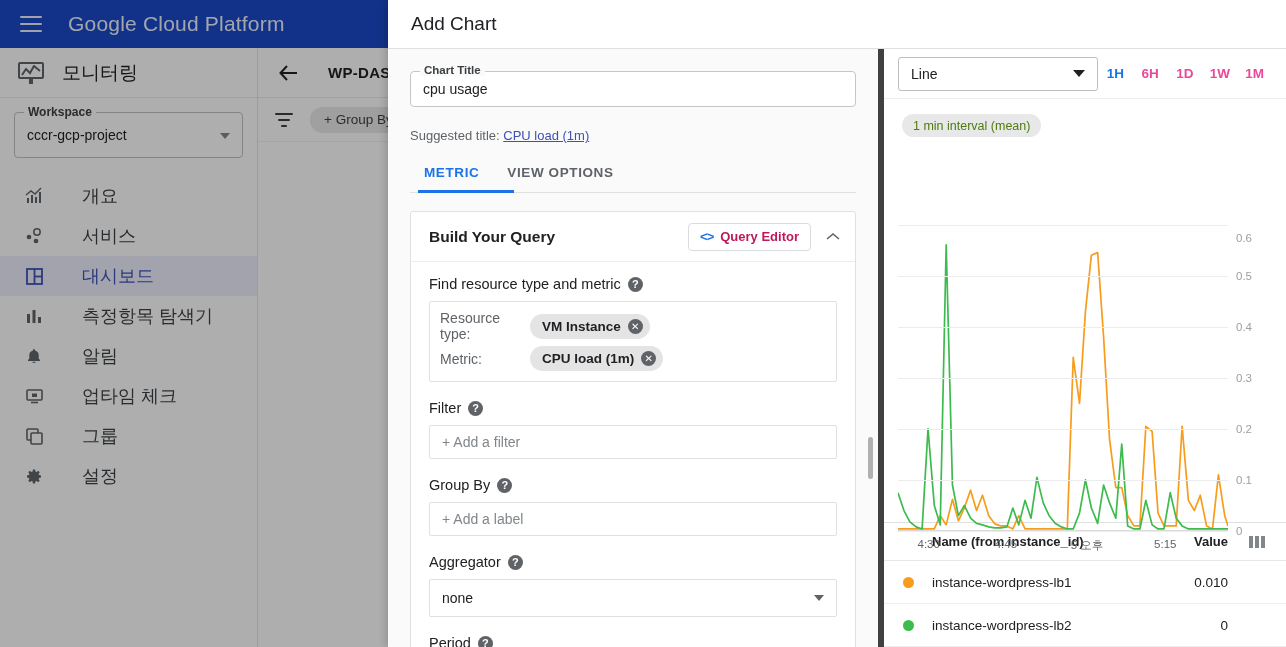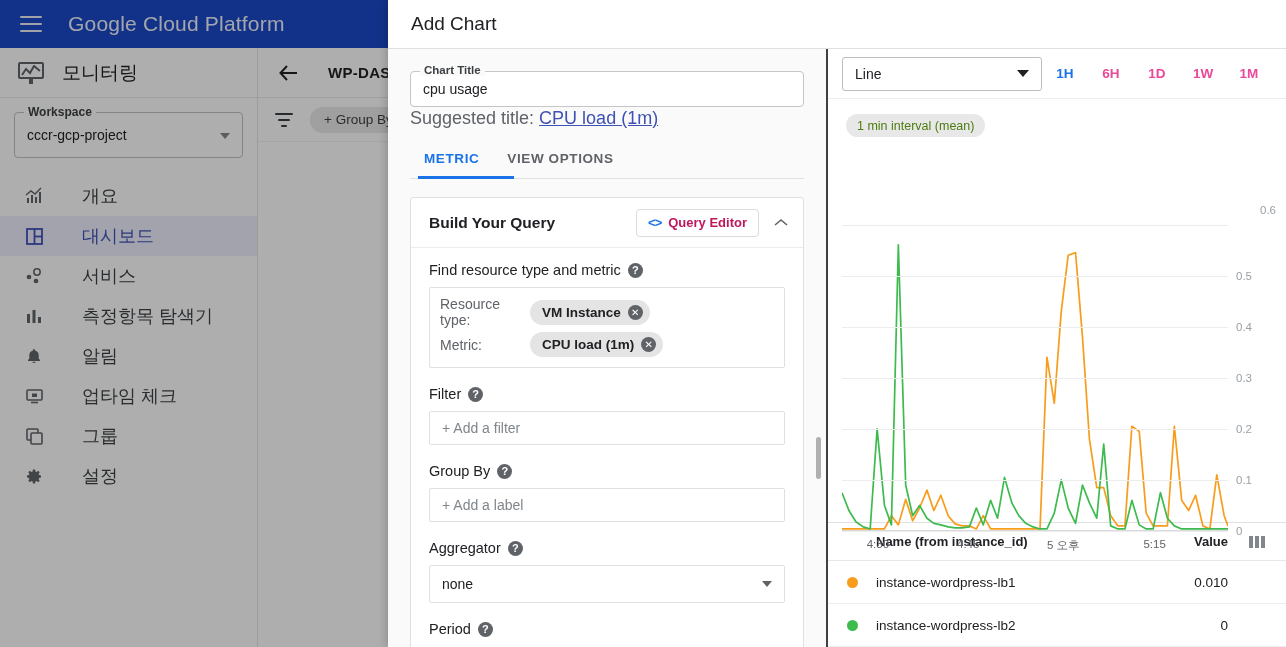--- a/index.html
+++ b/index.html
@@ -81,30 +81,30 @@
     position: absolute; top: 0; left: 388px; width: 898px; height: 647px;
     background: #fff; z-index: 10; display: flex; flex-direction: column;
     box-shadow: -2px 0 8px rgba(0,0,0,.18);
   }
   .modal-head { height: 49px; display: flex; align-items: center; padding-left: 23px;
     border-bottom: 1px solid #e0e0e0; flex: 0 0 49px; }
   .modal-head h1 { font-size: 19px; font-weight: normal; color: #202124; }
   .modal-body { flex: 1; display: flex; min-height: 0; }
 
   
-  .form-col { width: 440px; background: #fafafa; position: relative;
-    border-right: 2px solid #404040; overflow: hidden; }
+  .form-col { width: 496px; background: #fafafa; position: relative;
+    border-right: 6px solid #404040; overflow: hidden; }
   .form-inner { padding: 22px 22px 0 22px; }
 
   .title-field { position: relative; border: 1px solid #c6c6c6; border-radius: 4px;
     height: 36px; background: #fff; display: flex; align-items: center; padding: 0 12px; }
   .title-legend { position: absolute; top: -8px; left: 9px; background: #fafafa;
     padding: 0 4px; font-size: 11.5px; color: #3c4043; font-weight: bold; }
   .title-val { font-size: 14px; color: #202124; }
-  .suggest { margin-top: 1px; font-size: 18px; color: #5f6368; }
+  .suggest { margin-top: 21px; font-size: 13px; color: #5f6368; }
   .suggest a { color: #3f51b5; text-decoration: underline; cursor: pointer; }
 
   .tabs { margin-top: 22px; display: flex; border-bottom: 1px solid #e0e0e0;
     position: relative; }
   .tab { font-size: 13.5px; font-weight: bold; letter-spacing: .6px;
     color: #5f6368; padding: 0 14px 12px 14px; cursor: pointer; }
   .tab.active { color: #1a73e8; }
   .tab-underline { position: absolute; bottom: -1px; left: 8px; width: 96px;
     height: 3px; background: #1a73e8; }
 
@@ -236,39 +236,39 @@
             <svg width="18" height="18" viewBox="0 0 18 18" fill="currentColor">
               <rect x="2" y="11" width="2" height="5"></rect>
                 <rect x="6" y="8" width="2" height="8"></rect>
               <rect x="10" y="10" width="2" height="6"></rect>
                 <rect x="14" y="5" width="2" height="11"></rect>
               <polyline points="1,8 6,4 10,7 16,1" fill="none" stroke="currentColor" stroke-width="1.4"></polyline>
             </svg>
           </span>
           <span class="ni-label">개요</span>
         </div>
+        <div class="nav-item">
+          <span class="ni-icon">
+            <svg width="18" height="18" viewBox="0 0 18 18" fill="none" stroke="currentColor" stroke-width="1.5">
+              <circle cx="12" cy="5" r="3.2"></circle>
+                <circle cx="4" cy="10" r="1.6" fill="currentColor"></circle>
+              <circle cx="11" cy="14" r="1.6" fill="currentColor"></circle>
+            </svg>
+          </span>
+          <span class="ni-label">서비스</span>
+        </div>
         <div class="nav-item active">
           <span class="ni-icon">
             <svg width="17" height="17" viewBox="0 0 17 17" fill="none" stroke="currentColor" stroke-width="1.8">
               <rect x="1" y="1" width="15" height="15"></rect>
                 <line x1="8.5" y1="1" x2="8.5" y2="16"></line>
                 <line x1="8.5" y1="8.5" x2="16" y2="8.5"></line>
             </svg>
           </span>
           <span class="ni-label">대시보드</span>
-        </div>
-        <div class="nav-item">
-          <span class="ni-icon">
-            <svg width="18" height="18" viewBox="0 0 18 18" fill="none" stroke="currentColor" stroke-width="1.5">
-              <circle cx="12" cy="5" r="3.2"></circle>
-                <circle cx="4" cy="10" r="1.6" fill="currentColor"></circle>
-              <circle cx="11" cy="14" r="1.6" fill="currentColor"></circle>
-            </svg>
-          </span>
-          <span class="ni-label">서비스</span>
         </div>
         <div class="nav-item">
           <span class="ni-icon">
             <svg width="16" height="16" viewBox="0 0 16 16" fill="currentColor">
               <rect x="1" y="6" width="3" height="9"></rect>
                 <rect x="6.5" y="2" width="3" height="13"></rect>
                 <rect x="12" y="9" width="3" height="6"></rect>
             </svg>
           </span>
           <span class="ni-label">측정항목 탐색기</span>
@@ -473,21 +473,21 @@
               <div class="ytick" style="top: 280.923px;">0.1</div>
               <div class="gridline" style="top: 229.846px;"></div>
               <div class="ytick" style="top: 229.846px;">0.2</div>
               <div class="gridline" style="top: 178.769px;"></div>
               <div class="ytick" style="top: 178.769px;">0.3</div>
               <div class="gridline" style="top: 127.692px;"></div>
               <div class="ytick" style="top: 127.692px;">0.4</div>
               <div class="gridline" style="top: 76.6154px;"></div>
               <div class="ytick" style="top: 76.6154px;">0.5</div>
               <div class="gridline" style="top: 25.5385px;"></div>
-              <div class="ytick" style="top: 11px; text-align: right;">0.6</div>
+              <div class="ytick" style="top: 39px;">0.6</div>
               <div class="xtick" style="left: 9.3%;">4:30</div>
               <div class="xtick" style="left: 32.7%;">4:45</div>
               <div class="xtick" style="left: 57.3%;">5 오후</div>
               <div class="xtick" style="left: 81%;">5:15</div>
             </div>
         </div>
 
         <div class="legend-tbl">
           <div class="lg-head">
             <span class="lg-dot"></span>

